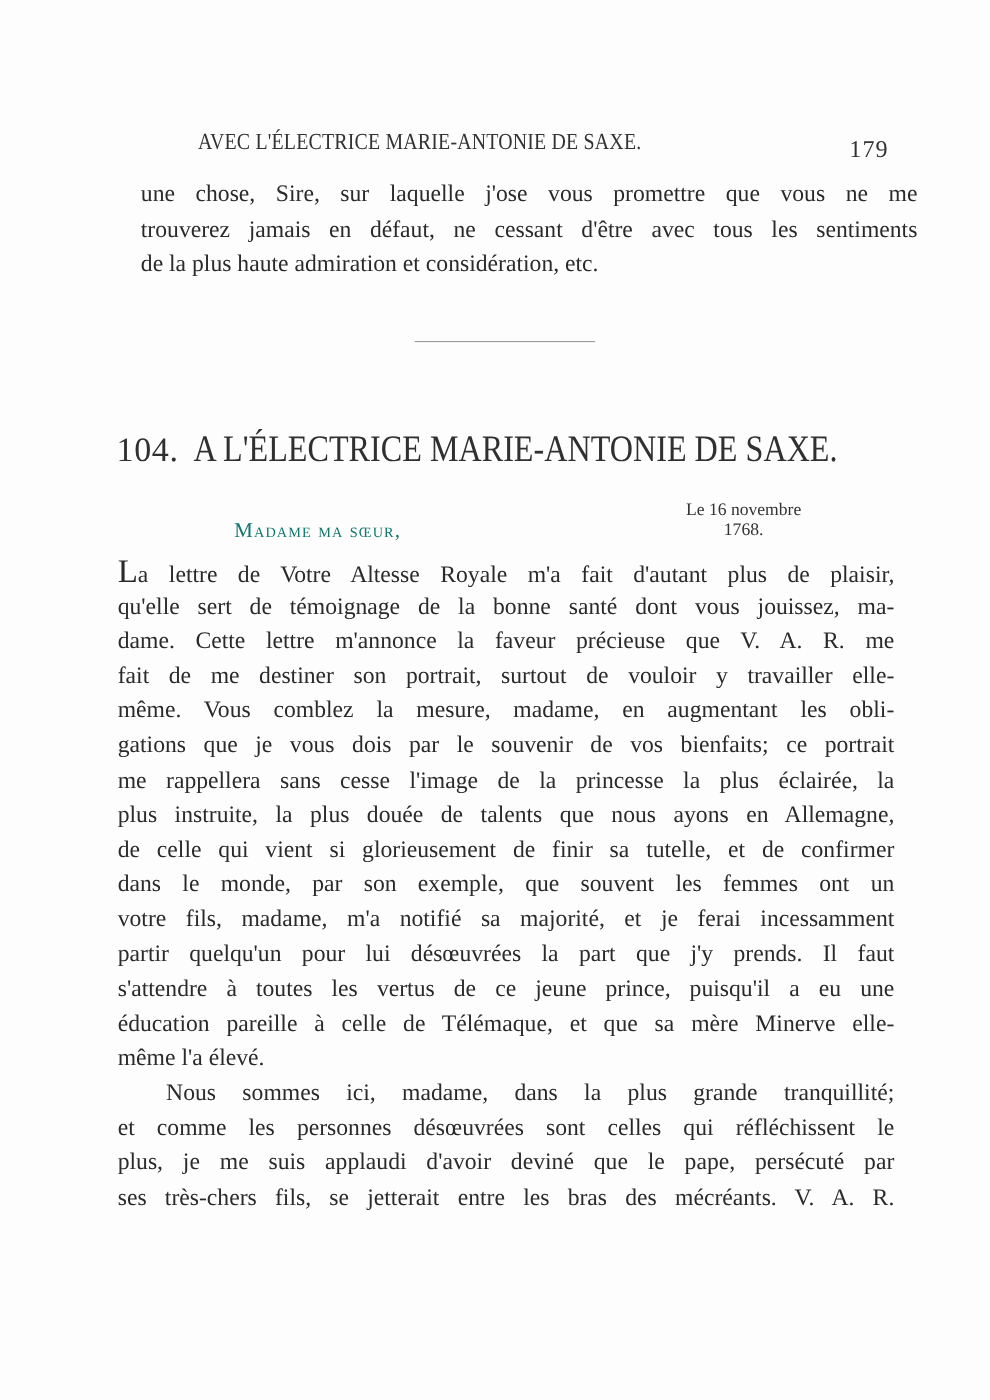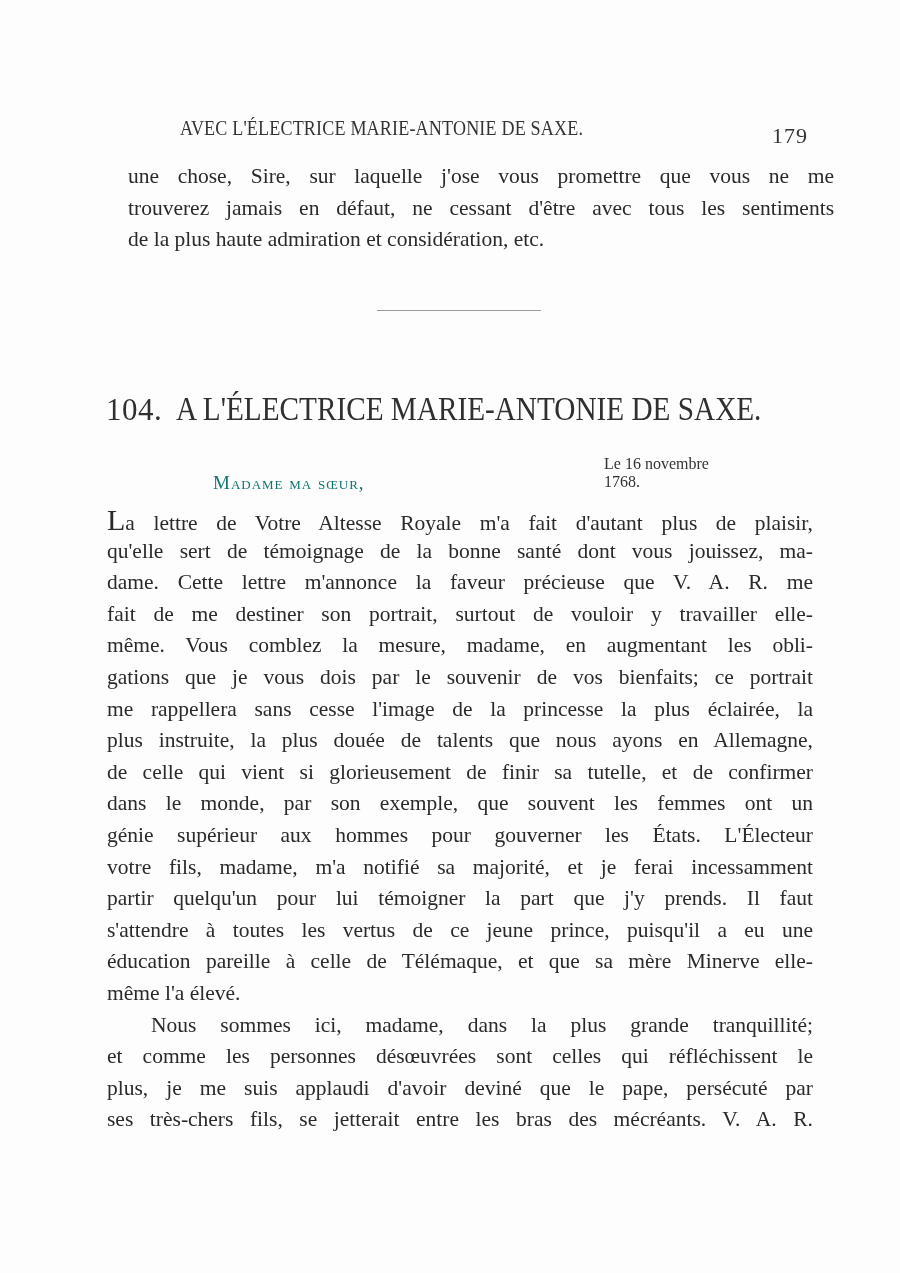--- a/index.html
+++ b/index.html
@@ -89,20 +89,21 @@
       display: inline-block;
       transform: scaleX(0.86);
       transform-origin: left center;
     }
     .date {
       position: absolute;
       top: 455px;
       left: 604px;
       font-size: 16px;
       color: #333;
+      text-align: center;
     }
     .salutation {
       position: absolute;
       top: 472px;
       left: 213px;
       font-size: 19px;
       font-variant: small-caps;
       letter-spacing: 1px;
       color: #0f766e;
     }
@@ -138,23 +139,22 @@
     <span class="line"><span class="dropcap">L</span><span>a lettre de Votre Altesse Royale m'a fait d'autant plus de plaisir,</span></span>
     <span class="line">qu'elle sert de témoignage de la bonne santé dont vous jouissez, ma-</span>
     <span class="line">dame. Cette lettre m'annonce la faveur précieuse que V. A. R. me</span>
     <span class="line">fait de me destiner son portrait, surtout de vouloir y travailler elle-</span>
     <span class="line">même. Vous comblez la mesure, madame, en augmentant les obli-</span>
     <span class="line">gations que je vous dois par le souvenir de vos bienfaits; ce portrait</span>
     <span class="line">me rappellera sans cesse l'image de la princesse la plus éclairée, la</span>
     <span class="line">plus instruite, la plus douée de talents que nous ayons en Allemagne,</span>
     <span class="line">de celle qui vient si glorieusement de finir sa tutelle, et de confirmer</span>
     <span class="line">dans le monde, par son exemple, que souvent les femmes ont un</span>
-    <span class="line">génie supérieur aux hommes pour gouverner les États. L'Électeur</span>
     <span class="line">votre fils, madame, m'a notifié sa majorité, et je ferai incessamment</span>
-    <span class="line">partir quelqu'un pour lui témoigner la part que j'y prends. Il faut</span>
+    <span class="line">partir quelqu'un pour lui désœuvrées la part que j'y prends. Il faut</span>
     <span class="line">s'attendre à toutes les vertus de ce jeune prince, puisqu'il a eu une</span>
     <span class="line">éducation pareille à celle de Télémaque, et que sa mère Minerve elle-</span>
     <span class="line last">même l'a élevé.</span>
     <span class="line indent">Nous sommes ici, madame, dans la plus grande tranquillité;</span>
     <span class="line">et comme les personnes désœuvrées sont celles qui réfléchissent le</span>
     <span class="line">plus, je me suis applaudi d'avoir deviné que le pape, persécuté par</span>
     <span class="line">ses très-chers fils, se jetterait entre les bras des mécréants. V. A. R.</span>
   </div>
 
 </div>

